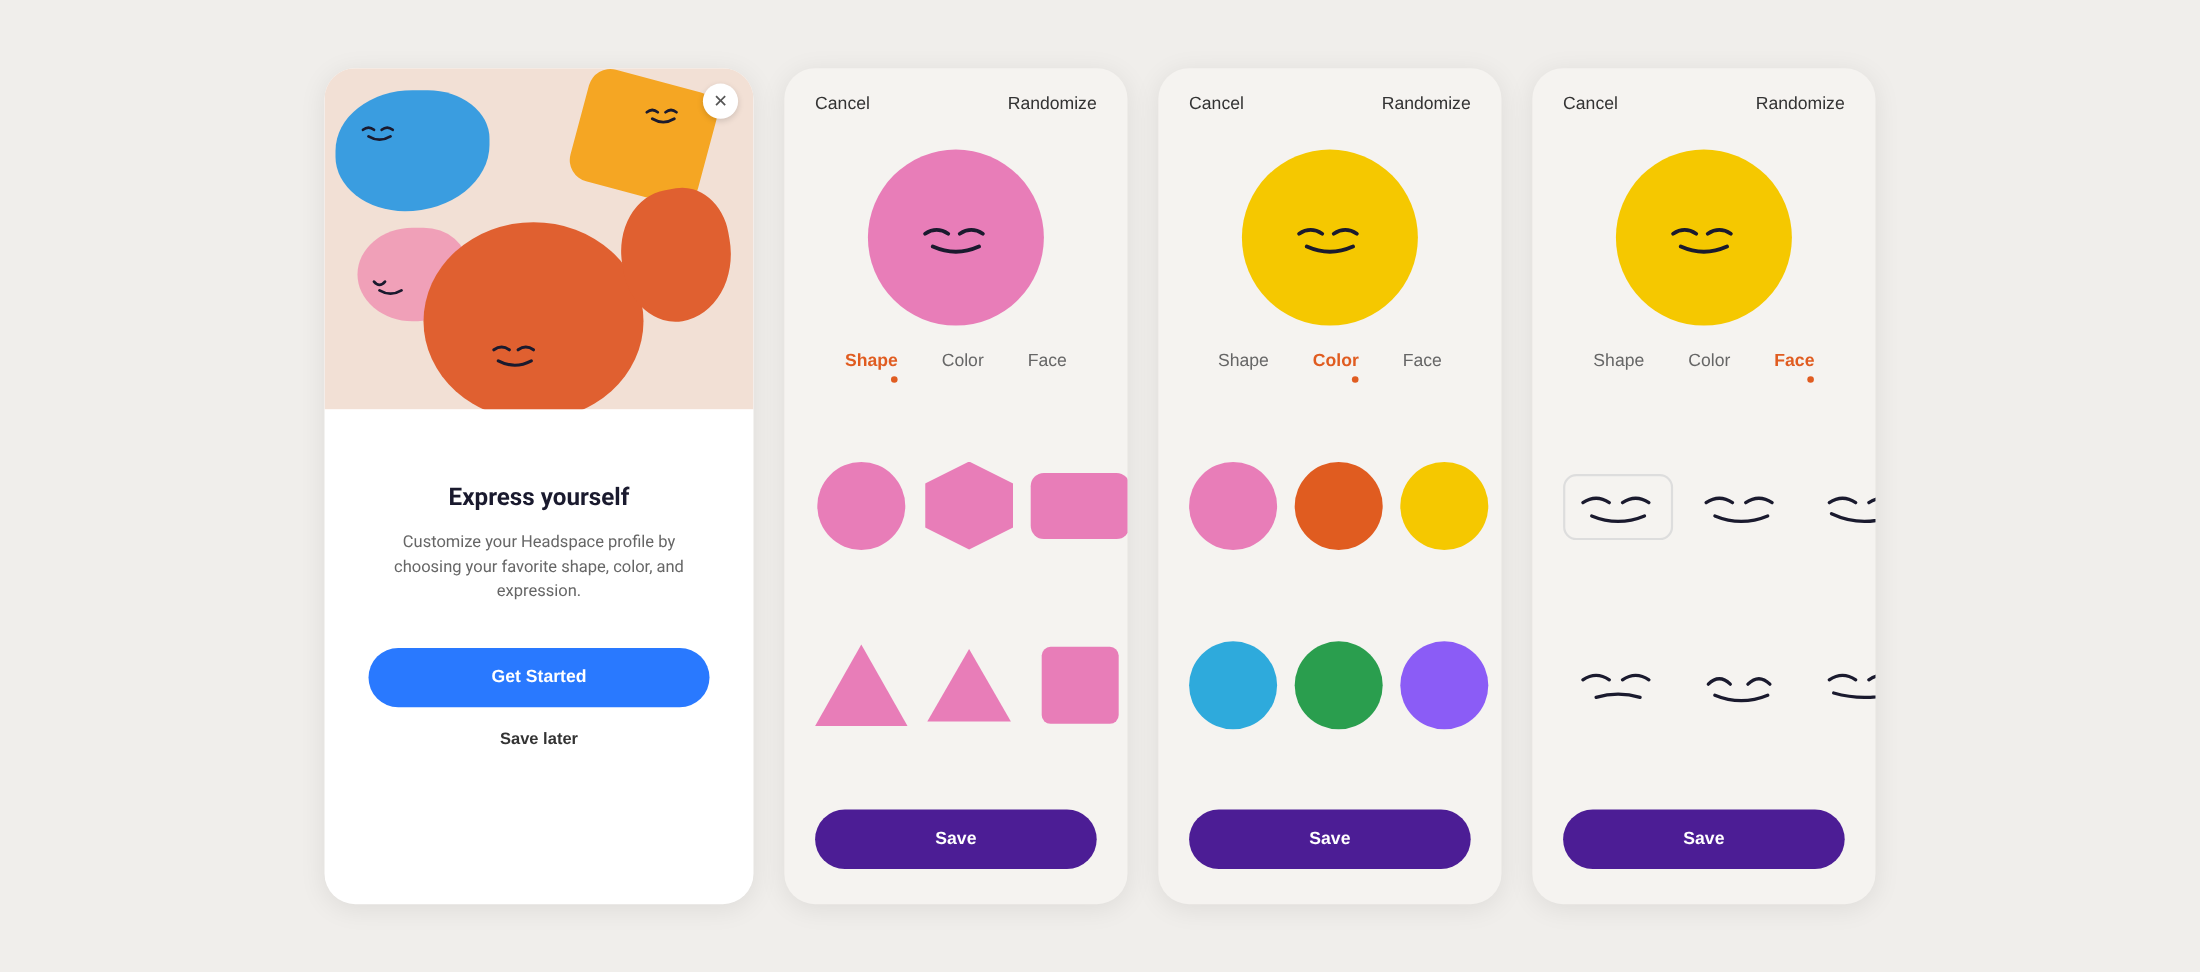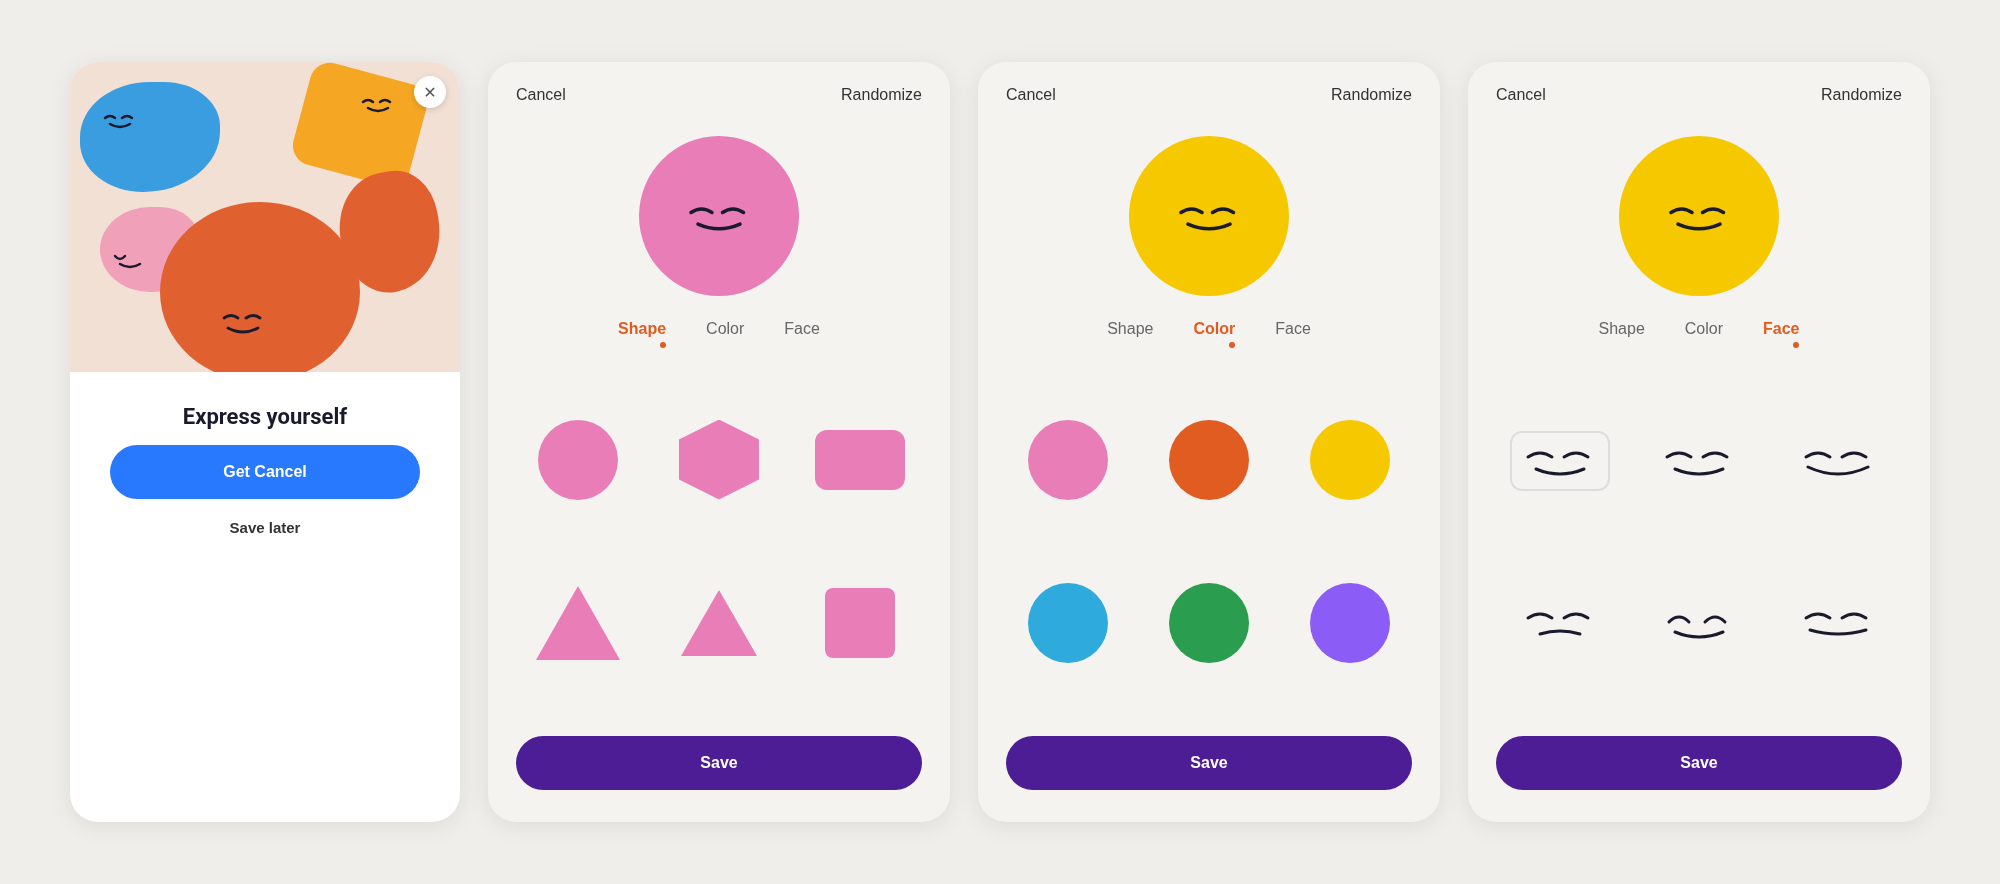--- a/index.html
+++ b/index.html
@@ -117,20 +117,21 @@
       z-index: 10;
     }
 
     .card-intro .content {
       padding: 32px 40px 28px;
       display: flex;
       flex-direction: column;
       align-items: center;
       flex: 1;
       width: 100%;
+      margin-top: 36px;
     }
 
     .card-intro h2 {
       font-size: 22px;
       font-weight: 700;
       color: #1a1a2e;
       margin-bottom: 16px;
       text-align: center;
     }
 
@@ -159,21 +160,21 @@
       background: none;
       border: none;
       font-size: 15px;
       color: #333;
       font-weight: 600;
       cursor: pointer;
     }
 
     
     .card-customizer {
-      width: 462px;
+      width: 312px;
       min-height: 760px;
       background: #f5f3f0;
       display: flex;
       flex-direction: column;
     }
 
     .customizer-header {
       display: flex;
       justify-content: space-between;
       align-items: center;
@@ -382,21 +383,22 @@
         </svg>
       </div>
 
       <div class="blob-orange-right"></div>
 
       <button class="close-btn">✕</button>
     </div>
 
     <div class="content">
       <h2>Express yourself</h2>
-      <button class="btn-primary">Get Cancel</button>
+      <p>Customize your Headspace profile by choosing your favorite shape, color, and expression.</p>
+      <button class="btn-primary">Get Started</button>
       <button class="btn-maybe-later">Save later</button>
     </div>
   </div>
 
   <div class="card card-customizer">
     <div class="customizer-header">
       <button>Cancel</button>
       <button>Randomize</button>
     </div>
 

